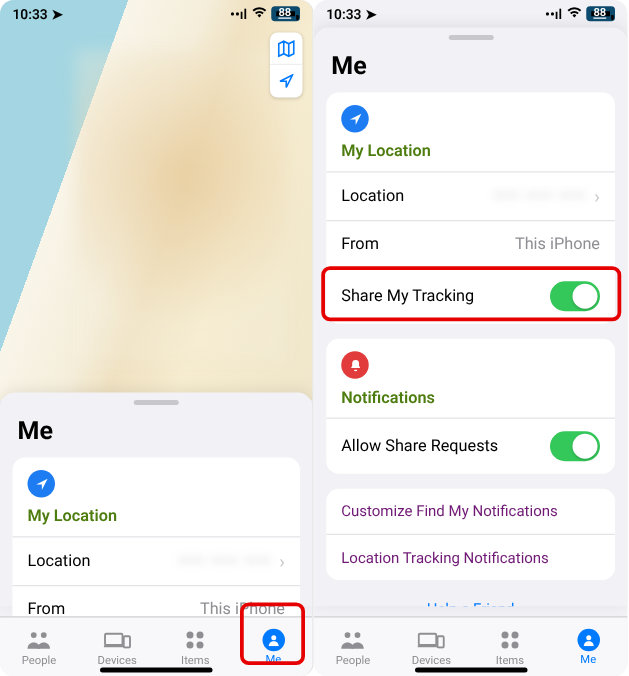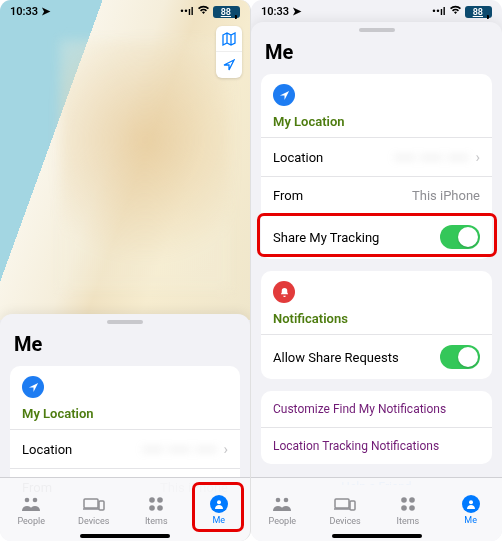--- a/index.html
+++ b/index.html
@@ -3,22 +3,22 @@
 <meta charset="utf-8">
 <style>
   * { box-sizing: border-box; margin: 0; padding: 0; font-family: -apple-system, BlinkMacSystemFont, "Segoe UI", Roboto, Helvetica, Arial, sans-serif; }
   body { background: #fff; width: 503px; height: 541px; overflow: hidden; }
   .container { display: flex; width: 503px; height: 541px; }
   .phone { position: relative; width: 251px; height: 541px; background: #f2f2f6; overflow: hidden; border-radius: 11px; }
   .phone:first-child { border-right: 1px solid #e0e0e0; }
 
   .status-bar { position: absolute; top: 0; left: 0; right: 0; height: 20px; display: flex; justify-content: space-between; align-items: center; padding: 2px 10px 0; font-size: 11px; font-weight: 600; color: #000; z-index: 10; }
   .status-left { display: flex; align-items: center; gap: 3px; }
-  .status-right { display: flex; align-items: flex-end; gap: 3px; }
-  .battery-box { display: inline-flex; align-items: center; border: 6px solid #0c4a6e; border-radius: 3px; padding: 0 3px 0 2px; font-size: 9px; height: 12px; position: relative; background: #000; color: #fff; text-decoration: underline; }
+  .status-right { display: flex; align-items: center; gap: 3px; }
+  .battery-box { display: inline-flex; align-items: center; border: 4px solid #0c4a6e; border-radius: 3px; padding: 0 3px 0 2px; font-size: 9px; height: 12px; position: relative; background: #000; color: #fff; text-decoration: underline; }
   .battery-box::after { content: ""; position: absolute; right: -3px; top: 3px; width: 2px; height: 4px; background: #000; border-radius: 0 1px 1px 0; }
 
   .map-area { position: absolute; top: 0; left: 0; right: 0; height: 320px; background: linear-gradient(110deg, #a3d6e2 0%, #a3d6e2 28%, #f9f5e9 28%, #f5eedb 45%, #f0e2c2 55%, #f6eccf 70%, #efe6cb 100%); }
   .map-area::before { content:""; position:absolute; top:40px; left:60px; width:170px; height:250px; background: radial-gradient(circle at 50% 40%, rgba(230,200,150,0.7), rgba(245,240,220,0.3) 70%); filter: blur(6px); }
   .map-btns { position: absolute; right: 8px; top: 26px; width: 26px; background: #fff; border-radius: 6px; box-shadow: 0 1px 3px rgba(0,0,0,0.15); display: flex; flex-direction: column; }
   .map-btn { height: 26px; display: flex; align-items: center; justify-content: center; color: #007aff; font-size: 14px; }
   .map-btn:first-child { border-bottom: 1px solid #eee; }
 
   .sheet { position: absolute; left: 0; right: 0; bottom: 56px; background: #f2f2f6; border-top-left-radius: 12px; border-top-right-radius: 12px; box-shadow: 0 -2px 12px rgba(0,0,0,0.08); padding-top: 4px; }
   .phone.left .sheet { top: 314px; }
@@ -39,21 +39,21 @@
 
   .toggle { position: relative; width: 40px; height: 24px; border-radius: 12px; background: #34c759; }
   .toggle::after { content: ""; position: absolute; right: 2px; top: 2px; width: 20px; height: 20px; background: #fff; border-radius: 50%; box-shadow: 0 1px 2px rgba(0,0,0,0.2); }
 
   .link-row { padding: 11px 12px; font-size: 12px; color: #701a75; border-top: 0.5px solid #e4e4e7; }
   .link-row:first-child { border-top: none; }
 
   .help { text-align: center; padding: 4px 18px 8px; }
   .help-title { color: #007aff; font-size: 12px; margin-bottom: 2px; }
 
-  .tabbar { position: absolute; bottom: 0; left: 0; right: 0; height: 64px; background: rgba(248,248,250,0.96); border-top: 0.5px solid #d0d0d4; display: flex; }
+  .tabbar { position: absolute; bottom: 0; left: 0; right: 0; height: 48px; background: rgba(248,248,250,0.96); border-top: 0.5px solid #d0d0d4; display: flex; }
   .tab { flex: 1; display: flex; flex-direction: column; align-items: center; justify-content: center; gap: 2px; font-size: 9px; color: #8e8e93; }
   .tab.active { color: #007aff; }
   .tab-ico { height: 20px; display: flex; align-items: center; justify-content: center; font-size: 16px; }
   .tab-ico.me { width: 18px; height: 18px; border-radius: 50%; background: #8e8e93; color:#fff; font-size:11px; }
   .tab.active .tab-ico.me { background: #007aff; }
   .home-ind { position: absolute; bottom: 3px; left: 50%; transform: translateX(-50%); width: 90px; height: 4px; background: #000; border-radius: 3px; z-index:5;}
 
   .hl-red { position: absolute; border: 3px solid #e60000; border-radius: 7px; pointer-events: none; z-index: 20; }
 </style>
 </head>

